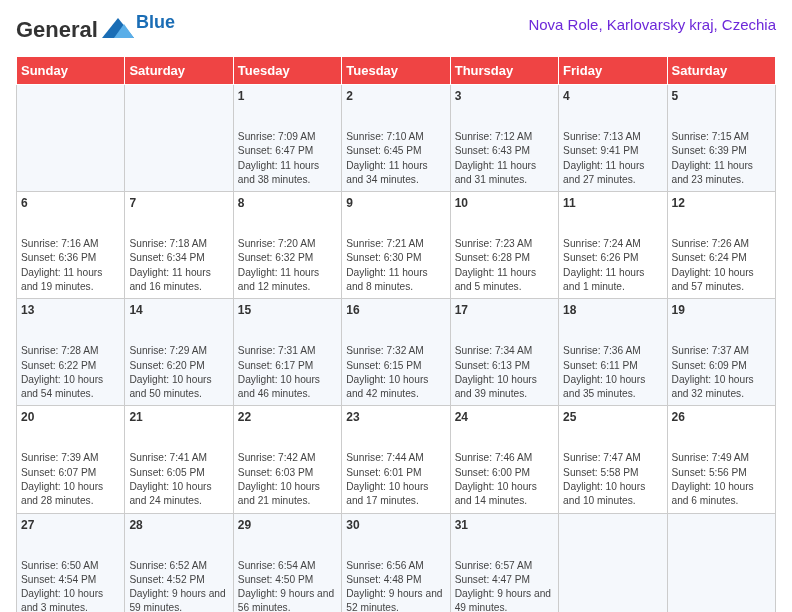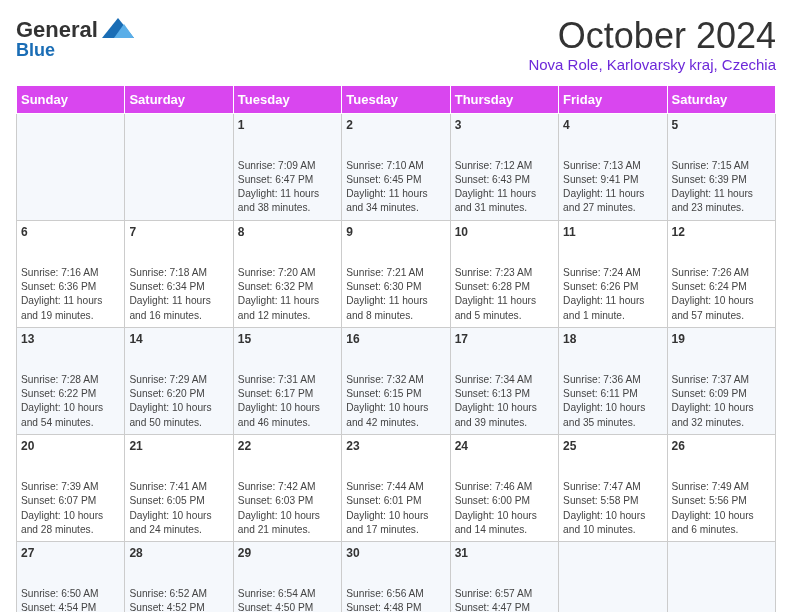--- a/index.html
+++ b/index.html
@@ -11,21 +11,21 @@
       padding: 16px;
     }
     .header-area {
       display: flex;
       justify-content: space-between;
       align-items: flex-start;
       margin-bottom: 12px;
     }
     .logo-area {
       display: flex;
-      flex-direction: column;
+      flex-direction: row;
       align-items: flex-start;
     }
     .logo-text {
       display: flex;
       align-items: center;
       font-size: 22px;
       font-weight: bold;
       color: #333;
     }
     .logo-general { color: #333; }
@@ -46,21 +46,21 @@
     .location-subtitle {
       font-size: 15px;
       color: #6d28d9;
     }
     .calendar-table {
       width: 100%;
       border-collapse: collapse;
       table-layout: fixed;
     }
     .calendar-table thead tr th {
-      background-color: #d946ef;
+      background-color: #ef4444;
       color: #fff;
       font-size: 13px;
       font-weight: bold;
       padding: 6px 4px;
       text-align: left;
       border: 1px solid #fff;
     }
     .calendar-table tbody tr td {
       vertical-align: top;
       border: 1px solid #ccc;
@@ -96,21 +96,20 @@
     <div class="logo-text">
       <span class="logo-general">General</span>
       <svg class="logo-icon" viewBox="0 0 36 28">
         <polygon points="18,2 34,22 2,22" fill="#1a6db5"></polygon>
         <polygon points="24,8 34,22 14,22" fill="#5aaee8"></polygon>
       </svg>
     </div>
     <div style="font-size:18px;font-weight:bold;color:#1a6db5;margin-top:-4px;">Blue</div>
   </div>
   <div class="title-area">
-    <div class="month-title">October 2024</div>
     <div class="location-subtitle">Nova Role, Karlovarsky kraj, Czechia</div>
   </div>
 </div>
 
 <table class="calendar-table">
   <thead>
     <tr>
     <th>Sunday</th>
         <th>Saturday</th>
         <th>Tuesday</th>

